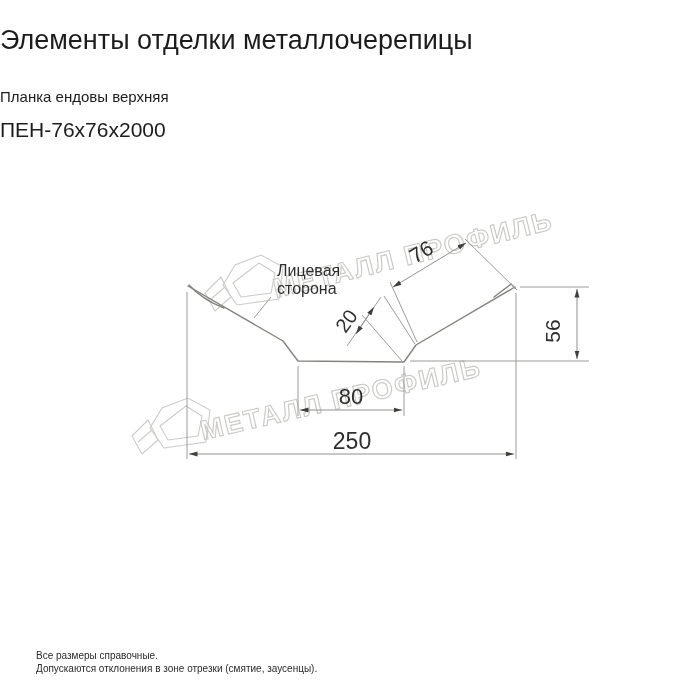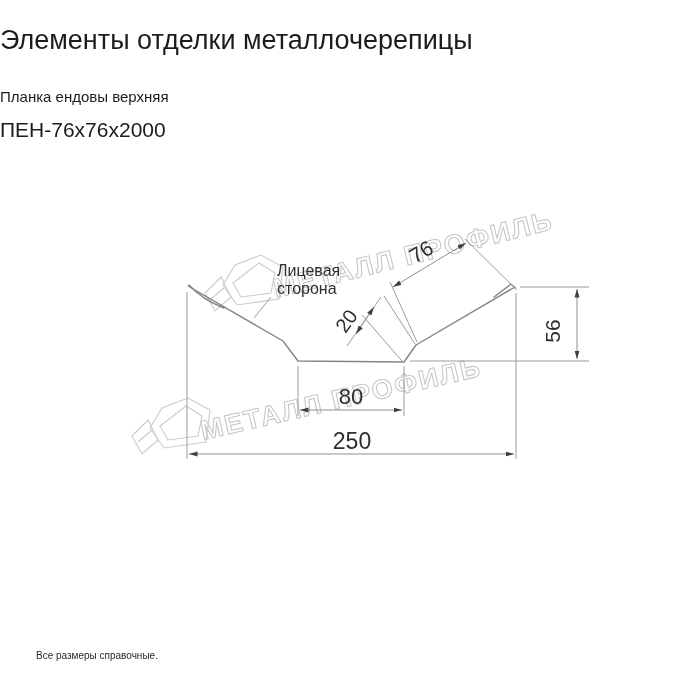--- a/index.html
+++ b/index.html
@@ -93,13 +93,14 @@
   <g>
     <path class="thin" d="M 187,292 L 187,459"></path>
     <path class="thin" d="M 516,293 L 516,459"></path>
     <path class="dim" d="M 189,454 L 514,454" marker-start="url(#ah)" marker-end="url(#ah)"></path>
     <text class="dimtxt" x="352" y="449" font-size="23" text-anchor="middle">250</text>
   </g>
 </svg>
 
 <div class="notes">
   <div>Все размеры справочные.</div>
+  <div>Допускаются отклонения в зоне отрезки (смятие, заусенцы).</div>
 </div>
 
 </body></html>

